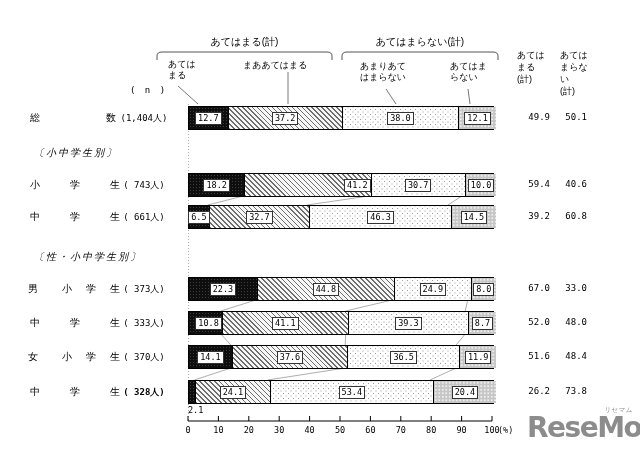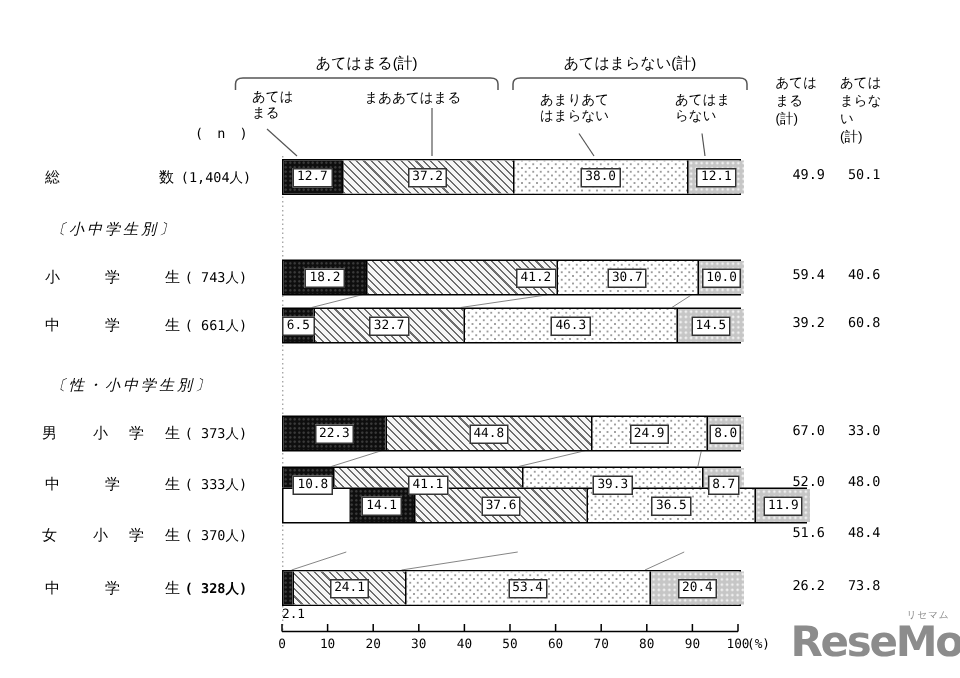--- a/index.html
+++ b/index.html
@@ -216,21 +216,21 @@
       </div>
       <span class="total-val" style="left: 514px; top: 317px;">52.0</span>
       <span class="total-val" style="left: 551px; top: 317px;">48.0</span>
       <span class="row-label-part" style="left: 28px; top: 350px;">女</span>
       <span class="row-label-part name-spread" style="left: 62px; top: 350px; width: 58px;">
         <span>小</span>
         <span>学</span>
         <span>生</span>
       </span>
       <span class="row-label-part right num" style="left: 110px; top: 351px; width: 68px; font-size: 9px;">( 370人)</span>
-      <div class="bar" style="left: 188px; top: 325px; width: 304.304px; padding-left: 44px;">
+      <div class="bar" style="left: 188px; top: 345px; width: 304.304px;">
         <div class="seg s1" style="width: 42.864px; flex: 0 0 auto;">
           <span class="vbox">14.1</span>
         </div>
         <div class="seg s2" style="width: 114.304px; flex: 0 0 auto;">
           <span class="vbox">37.6</span>
         </div>
         <div class="seg s3" style="width: 110.96px; flex: 0 0 auto;">
           <span class="vbox">36.5</span>
         </div>
         <div class="seg s4" style="width: 36.176px; flex: 0 0 auto;">

